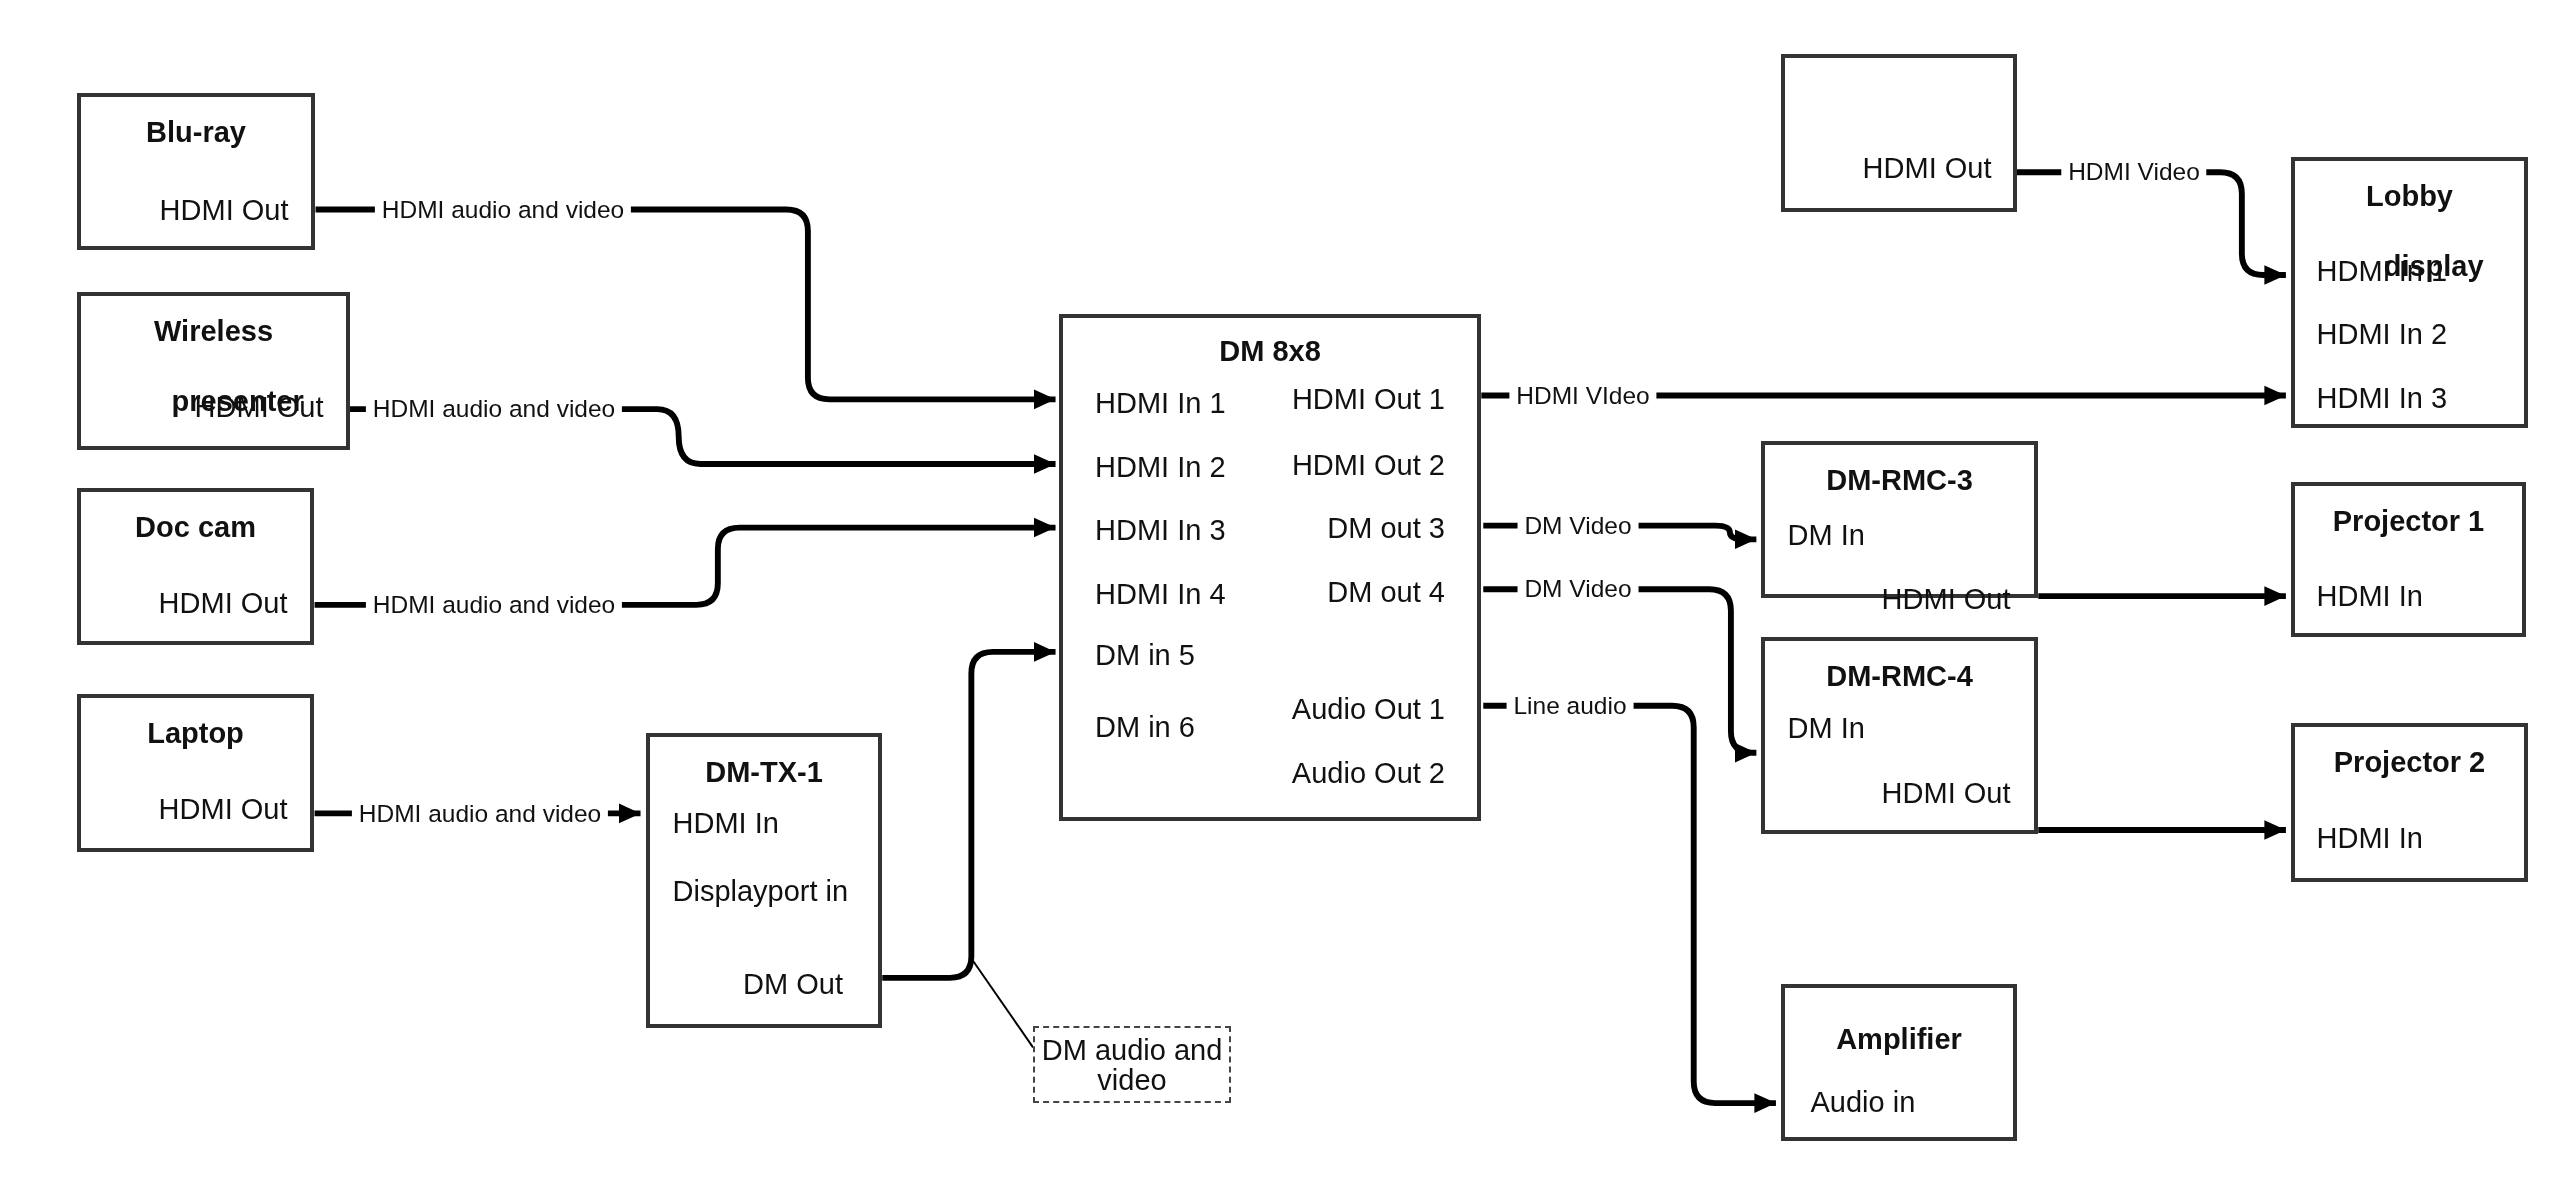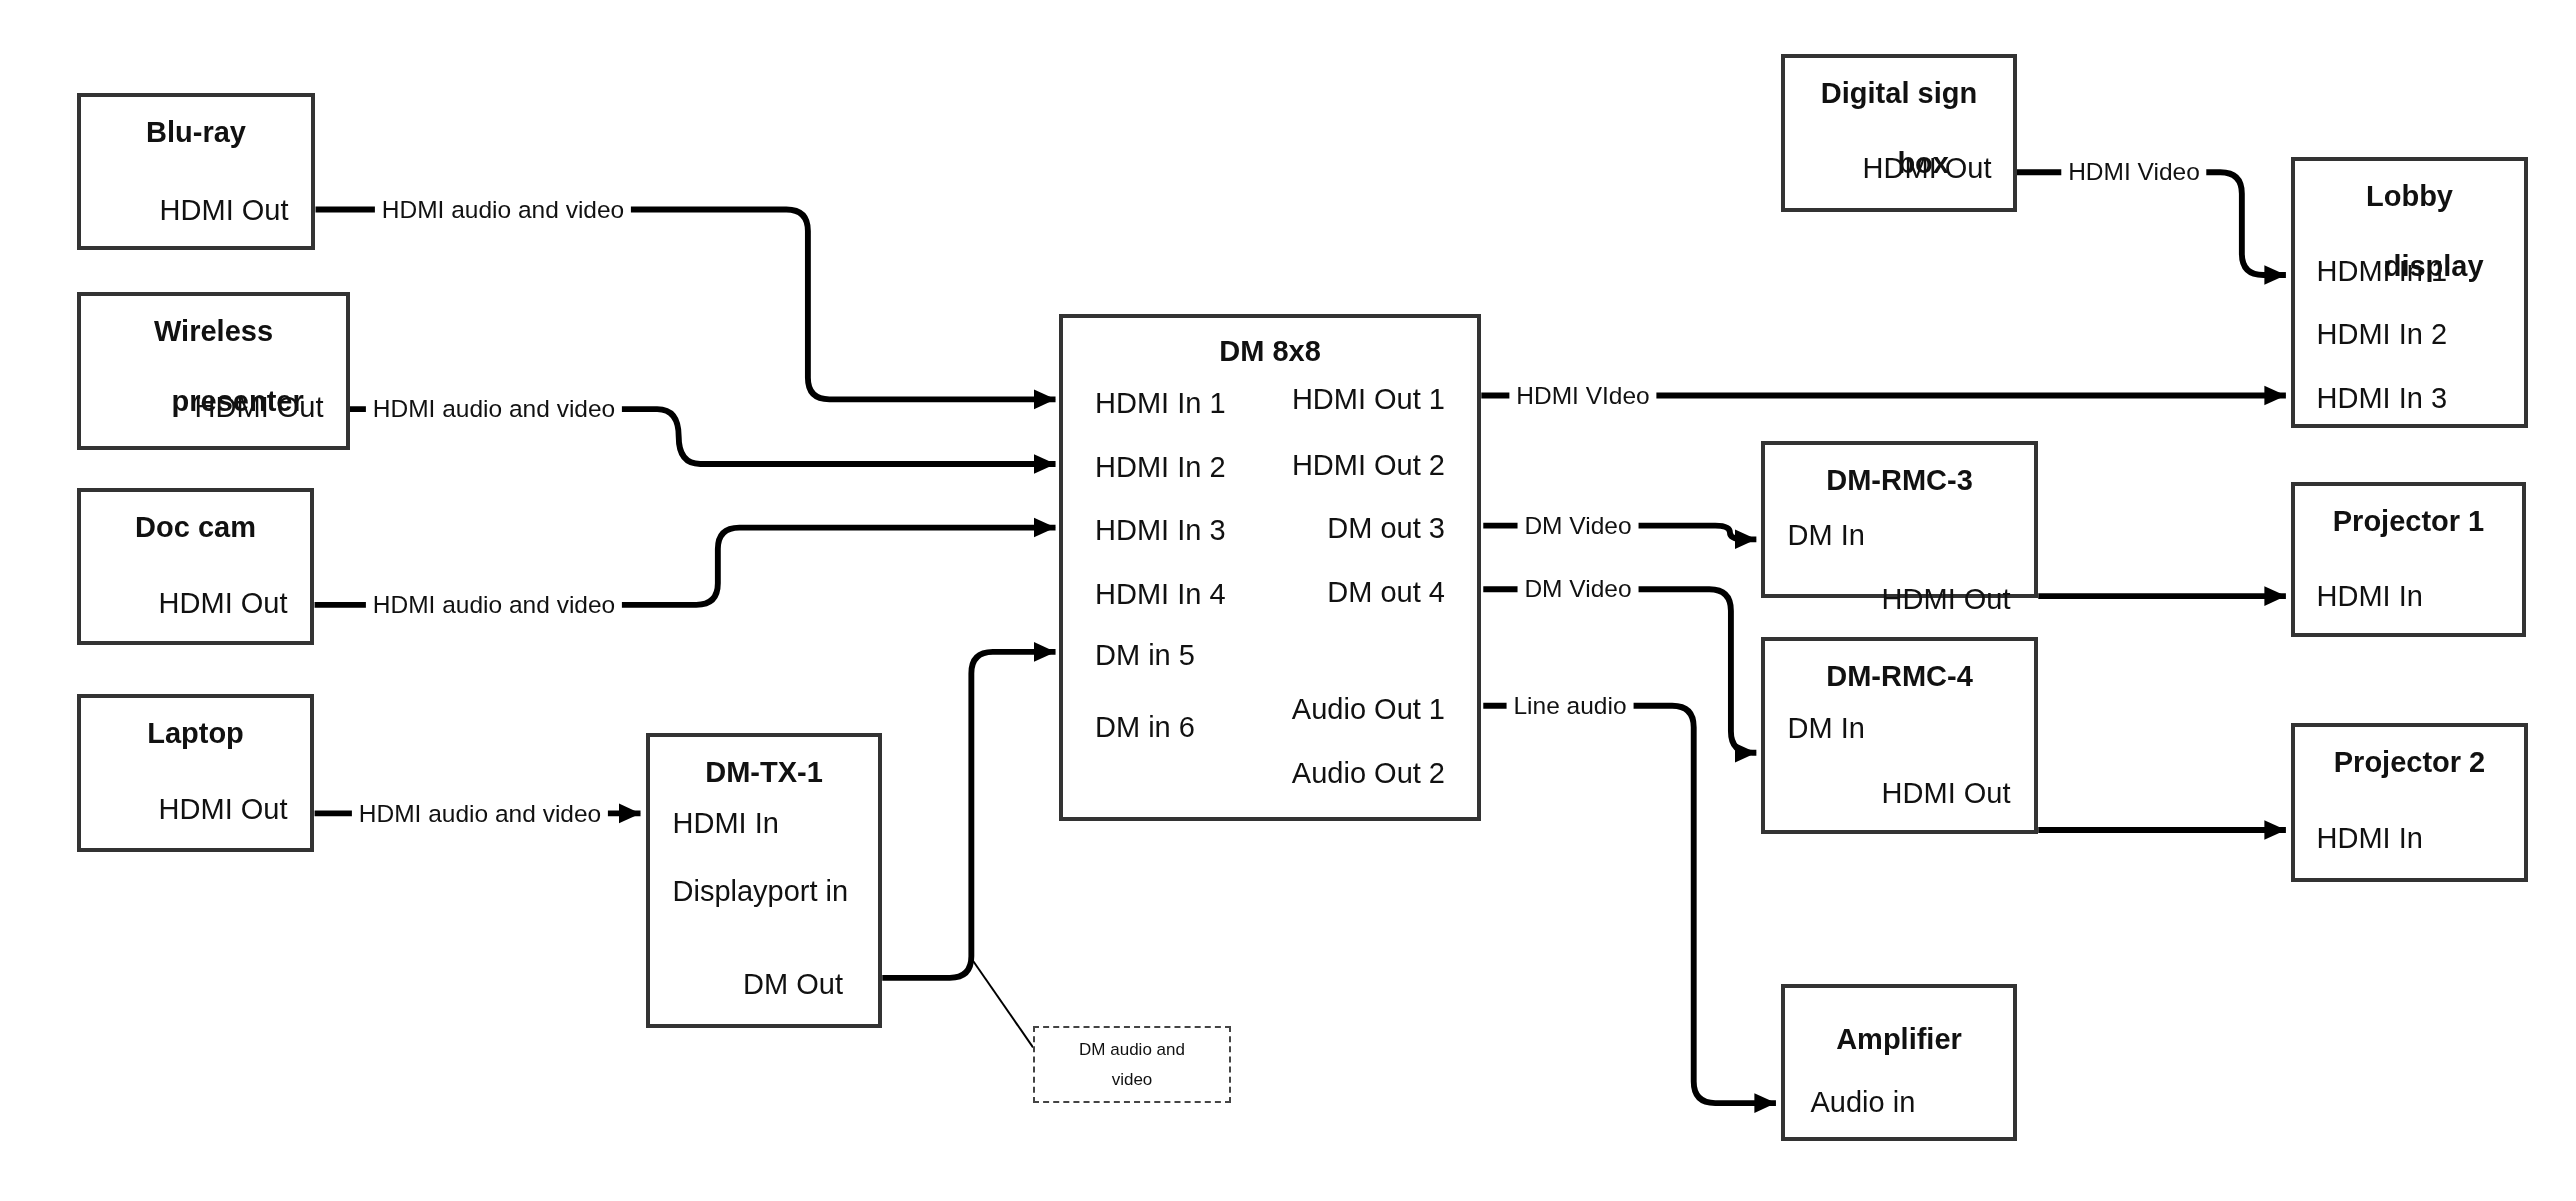--- a/index.html
+++ b/index.html
@@ -9,21 +9,21 @@
   .wire{fill:none;stroke:#000;stroke-width:6;}
   .thin{fill:none;stroke:#000;stroke-width:2;}
   .node{position:absolute;box-sizing:border-box;border:4.9px solid #333;background:#fff;}
   .title{position:absolute;left:0;right:0;top:17.6px;text-align:center;
          font-size:29px;font-weight:700;line-height:35px;white-space:pre;}
   .port{position:absolute;font-size:29px;line-height:25.5px;white-space:nowrap;
         transform:translateY(-50%);}
   .wire-label{position:absolute;transform:translate(-50%,-50%);background:#fff;
         font-size:24.5px;line-height:24.5px;padding:2px 6.9px;white-space:nowrap;}
   .note{position:absolute;box-sizing:border-box;border:2px dashed #444;background:#fff;
-        text-align:center;font-size:17px;line-height:30px;padding-top:6.9px;}
+        text-align:center;font-size:29px;line-height:30px;padding-top:6.9px;}
 </style>
 </head>
 <body>
 
 <div class="canvas">
 
   <svg class="wires" viewBox="0 0 2631 1227" width="2576" height="1201">
     <defs>
       <marker id="arw" viewBox="0 0 12 12" refX="11" refY="6" markerWidth="4" markerHeight="4" orient="auto-start-reverse">
         <path d="M0,1 L11,6 L0,11 Z" fill="#000"></path>
@@ -82,22 +82,20 @@
     <span class="port" style="left:32px;top:410px;">DM in 6</span>
     <span class="port" style="right:32px;top:82px;">HDMI Out 1</span>
     <span class="port" style="right:32px;top:148px;">HDMI Out 2</span>
     <span class="port" style="right:32px;top:211px;">DM out 3</span>
     <span class="port" style="right:32px;top:275px;">DM out 4</span>
     <span class="port" style="right:32px;top:392px;">Audio Out 1</span>
     <span class="port" style="right:32px;top:456px;">Audio Out 2</span>
   </div>
 
   <div class="node" style="left:1781px;top:54px;width:236px;height:158px;">
-    <div class="title"><span>Digital sign</span><br>
-      <span>box</span></div>
     <span class="port" style="right:21.5px;top:111px;">HDMI Out</span>
   </div>
 
   <div class="node" style="left:2291px;top:157px;width:237px;height:271px;">
     <div class="title"><span>Lobby</span><br>
       <span>display</span></div>
     <span class="port" style="left:21.5px;top:111px;">HDMI In 1</span>
     <span class="port" style="left:21.5px;top:174px;">HDMI In 2</span>
     <span class="port" style="left:21.5px;top:238px;">HDMI In 3</span>
   </div>

